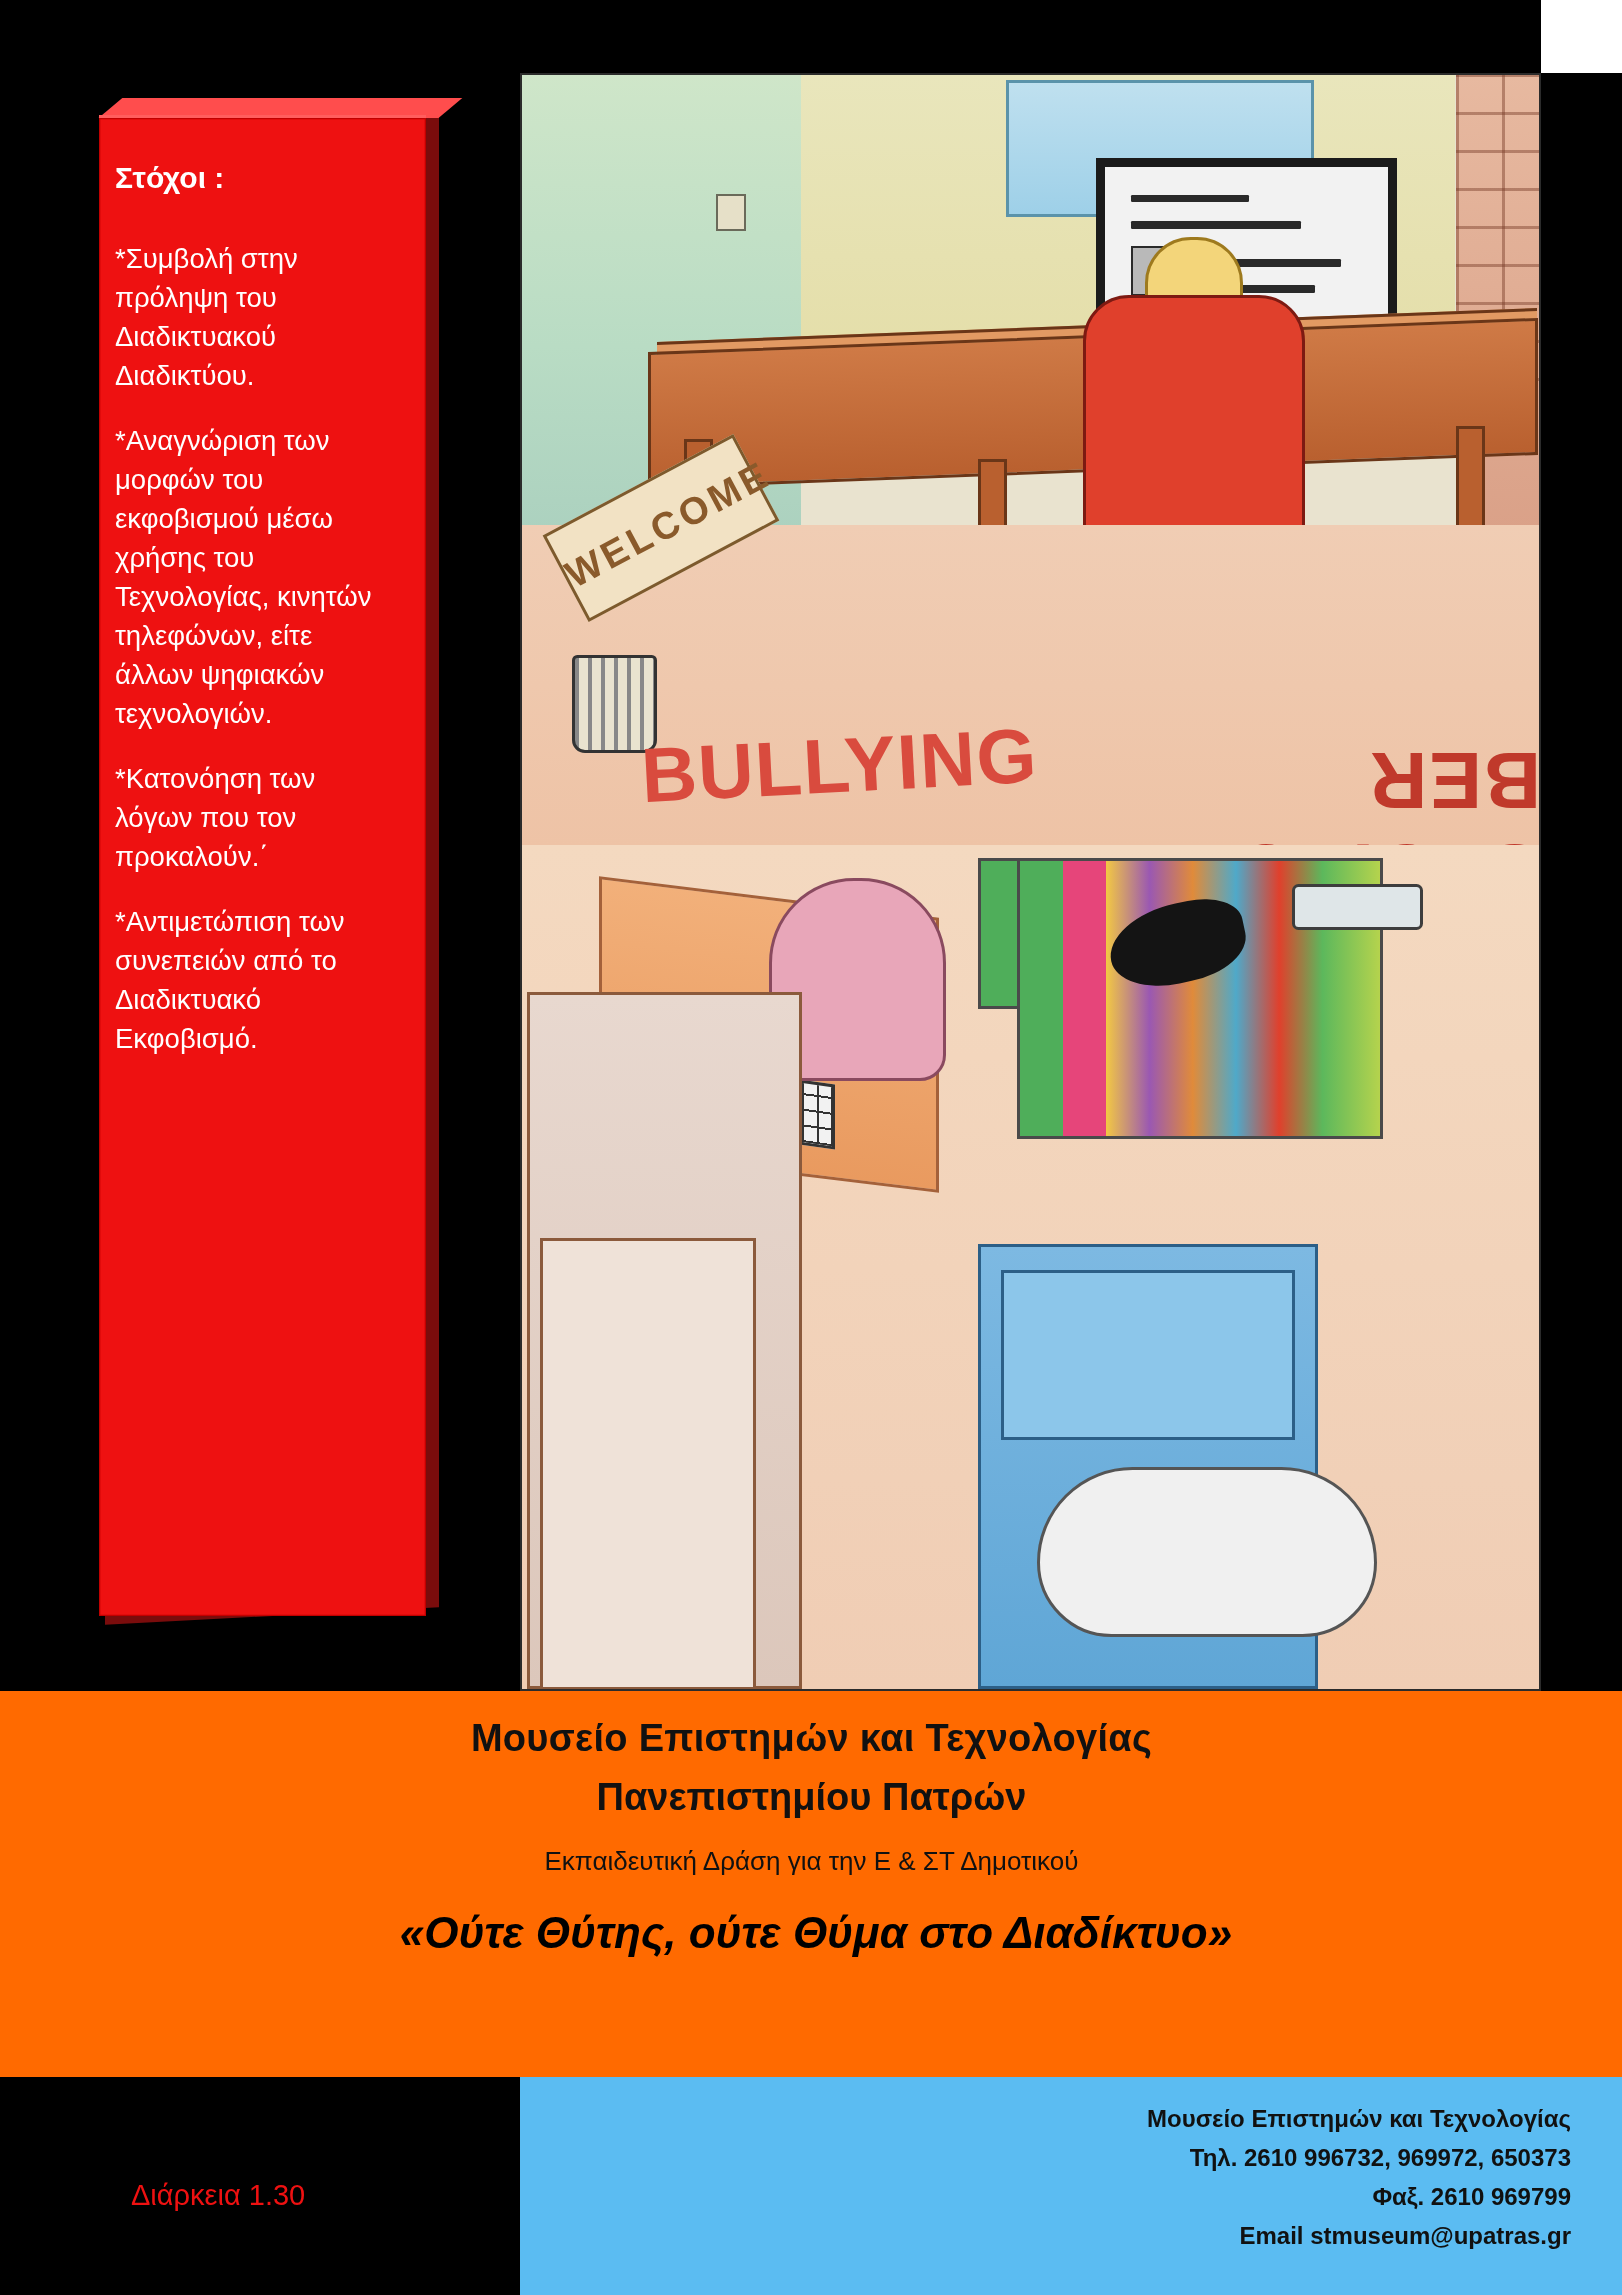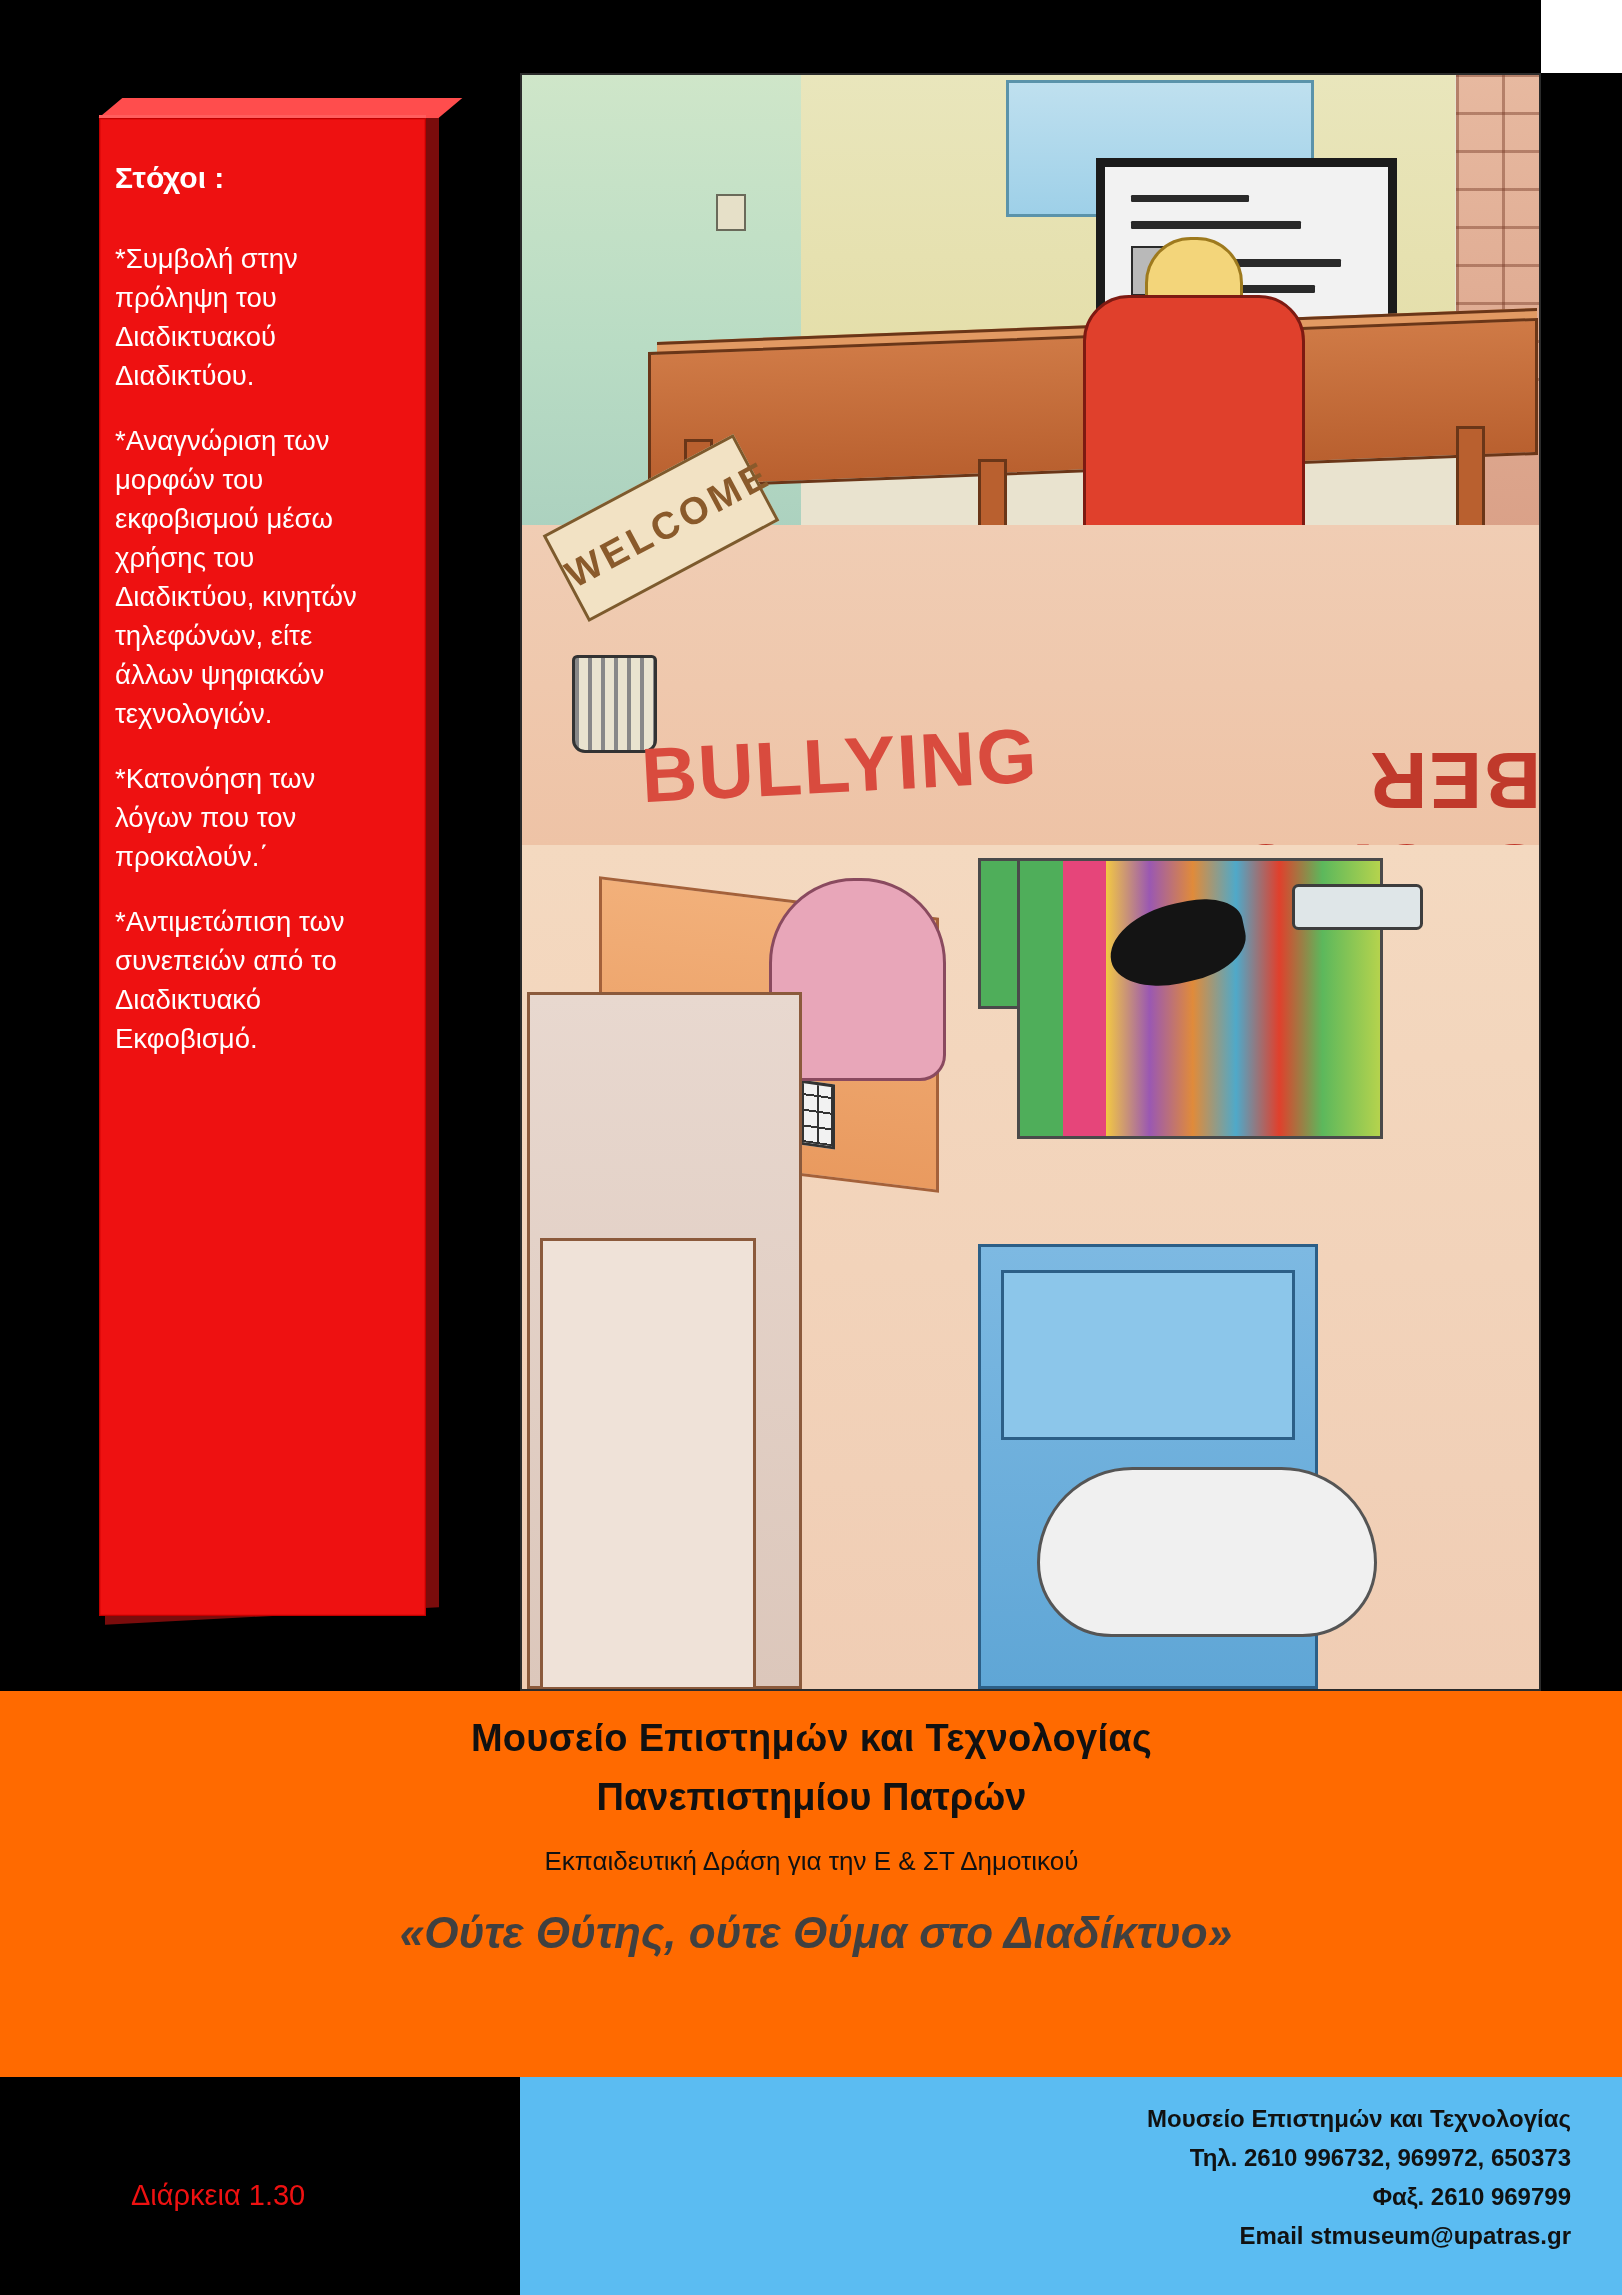--- a/index.html
+++ b/index.html
@@ -273,21 +273,21 @@
   .band-line2 {
     margin: 15.7px 0 0 0;
     font-size: 38px; font-weight: bold; color: #111;
   }
   .band-line3 {
     margin: 27.5px 0 0 0;
     font-size: 26px; color: #111;
   }
   .band-title {
     margin: 31px 0 0 9px;
-    font-size: 44px; font-weight: bold; font-style: italic; color: #404040;
+    font-size: 44px; font-weight: bold; font-style: italic; color: #000000;
   }
 
   
   .bottom-bar {
     position: absolute; left: 0; top: 2077px; width: 1623px; height: 219px;
     background: #000000;
   }
   .bottom-blue {
     position: absolute; left: 520px; top: 2077px; width: 1103px; height: 219px;
     background: #5bbcf2;
@@ -373,21 +373,21 @@
 
     <div class="frame-border"></div>
   </div>
 
   <div class="obj-shadow"></div>
   <div class="obj-box-top"></div>
   <div class="obj-box"></div>
   <div class="obj-inner">
     <div class="obj-title">Στόχοι :</div>
     <p>*Συμβολή στην πρόληψη του Διαδικτυακού Διαδικτύου.</p>
-    <p>*Αναγνώριση των μορφών του εκφοβισμού μέσω  χρήσης του  Διαδικτύου, κινητών τηλεφώνων, είτε άλλων ψηφιακών τεχνολογιών.</p>
+    <p>*Αναγνώριση των μορφών του εκφοβισμού μέσω  χρήσης του  Τεχνολογίας, κινητών τηλεφώνων, είτε άλλων ψηφιακών τεχνολογιών.</p>
     <p>*Κατονόηση των λόγων που τον προκαλούν.΄</p>
     <p>*Αντιμετώπιση των συνεπειών από το Διαδικτυακό Εκφοβισμό.</p>
   </div>
 
   <div class="orange-band">
     <p class="band-line1">Μουσείο Επιστημών και Τεχνολογίας</p>
     <p class="band-line2">Πανεπιστημίου Πατρών</p>
     <p class="band-line3">Εκπαιδευτική Δράση για την Ε &amp; ΣΤ Δημοτικού</p>
     <p class="band-title">«Ούτε Θύτης, ούτε Θύμα στο Διαδίκτυο»</p>
   </div>

